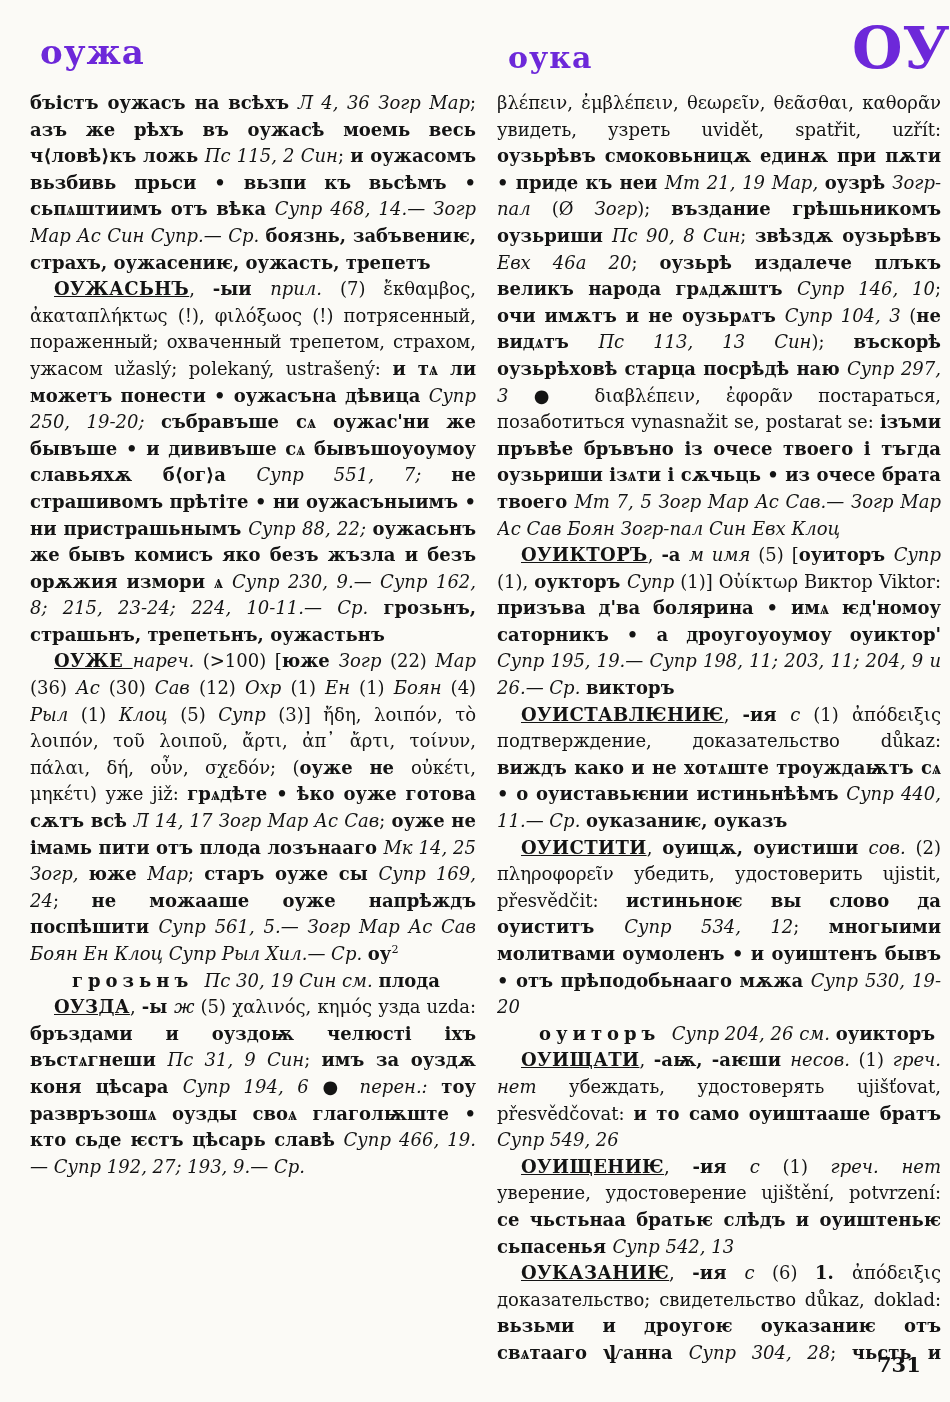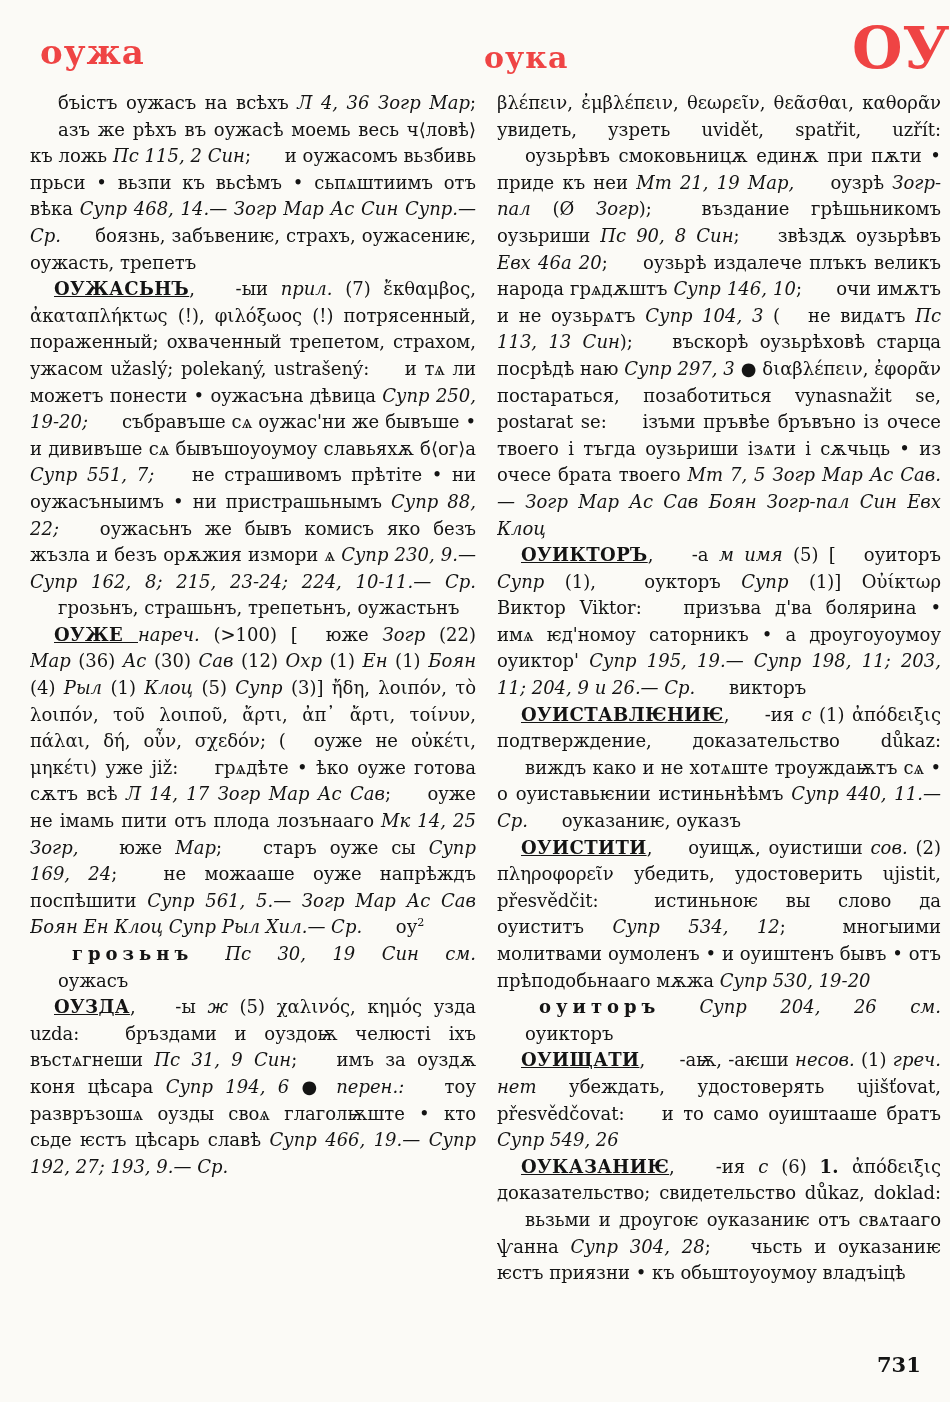--- a/index.html
+++ b/index.html
@@ -9,41 +9,41 @@
     font-family:"DejaVu Serif", serif;
     color:#141414;
     position:relative;
     overflow:hidden;
   }
   .page{position:absolute;inset:0;}
   .running-head{
     position:absolute;
     font-weight:bold;
     letter-spacing:1px;
-    color:#ef4444;
+    color:#6d28d9;
   }
   #head-left{left:40px;top:32px;font-size:34px;}
-  #head-center{left:484px;top:40px;font-size:30px;}
+  #head-center{left:508px;top:40px;font-size:30px;}
   #head-right{left:852px;top:14px;font-size:58px;letter-spacing:0;}
   .column{
     position:absolute;
     top:90px;
     font-size:18px;
     line-height:26.6px;
     text-align:justify;
     overflow:hidden;
   }
   #col-left{left:30px;width:446px;height:1262px;}
   #col-right{left:497px;width:444px;height:1282px;}
   .para{margin:0;padding:0;}
   .entry{text-indent:24px;}
   .cont{text-indent:0;}
   .xref{text-indent:42px;}
   .r-hw{font-weight:bold;letter-spacing:0.4px;text-decoration:underline;}
-  .r-cs{font-weight:normal;margin-left:28px;}
+  .r-cs{font-weight:bold;}
   .r-it{font-style:italic;}
   .r-bi{font-style:italic;font-weight:normal;}
   .r-b{font-weight:bold;}
   .r-sp{font-weight:bold;letter-spacing:5px;}
   .r-sup{vertical-align:super;font-size:0.62em;line-height:0;}
   #page-number{
     position:absolute;
     left:877px;top:1352px;
     font-size:21px;font-weight:bold;
   }
@@ -53,27 +53,28 @@
 
 <div class="page">
   <div id="head-left" class="running-head">оужа</div>
   <div id="head-center" class="running-head">оука</div>
   <div id="head-right" class="running-head">ОУ</div>
 
   <div id="col-left" class="column">
       <p class="para cont"><span class="r-cs">бъістъ оужасъ на всѣхъ </span><span class="r-it">Л 4, 36 Зогр Мар</span><span class="r-rm">; </span><span class="r-cs">азъ же рѣхъ въ оужасѣ моемь весь ч⟨ловѣ⟩къ ложь </span><span class="r-it">Пс 115, 2 Син</span><span class="r-rm">; </span><span class="r-cs">и оужасомъ вьзбивь прьси • вьзпи къ вьсѣмъ • сьпѧштиимъ отъ вѣка </span><span class="r-it">Супр 468, 14.— Зогр Мар Ас Син Супр.— Ср. </span><span class="r-cs">боязнь, забъвениѥ, страхъ, оужасениѥ, оужасть, трепетъ</span></p>
       <p class="para entry"><span class="r-hw">ОУЖАСЬНЪ</span><span class="r-rm">, </span><span class="r-cs">-ыи </span><span class="r-it">прил. </span><span class="r-rm">(7) ἔκθαμβος, ἀκαταπλήκτως (!), φιλόξωος (!) потрясенный, пораженный; охваченный трепетом, страхом, ужасом užaslý; polekaný, ustrašený: </span><span class="r-cs">и тѧ ли можетъ понести • оужасъна дѣвица </span><span class="r-it">Супр 250, 19-20; </span><span class="r-cs">събравъше сѧ оужас'ни же бывъше • и дививъше сѧ бывъшоуоумоу славьяхѫ б⟨ог⟩а </span><span class="r-it">Супр 551, 7; </span><span class="r-cs">не страшивомъ прѣтіте • ни оужасъныимъ • ни пристрашьнымъ </span><span class="r-it">Супр 88, 22; </span><span class="r-cs">оужасьнъ же бывъ комисъ яко безъ жъзла и безъ орѫжия измори ѧ </span><span class="r-it">Супр 230, 9.— Супр 162, 8; 215, 23-24; 224, 10-11.— Ср. </span><span class="r-cs">грозьнъ, страшьнъ, трепетьнъ, оужастьнъ</span></p>
       <p class="para entry"><span class="r-hw">ОУЖЕ </span><span class="r-it">нареч. </span><span class="r-rm">(&gt;100) [</span><span class="r-cs">юже </span><span class="r-it">Зогр </span><span class="r-rm">(22) </span><span class="r-it">Мар </span><span class="r-rm">(36) </span><span class="r-it">Ас </span><span class="r-rm">(30) </span><span class="r-it">Сав </span><span class="r-rm">(12) </span><span class="r-it">Охр </span><span class="r-rm">(1) </span><span class="r-it">Ен </span><span class="r-rm">(1) </span><span class="r-it">Боян </span><span class="r-rm">(4) </span><span class="r-it">Рыл </span><span class="r-rm">(1) </span><span class="r-it">Клоц </span><span class="r-rm">(5) </span><span class="r-it">Супр </span><span class="r-rm">(3)] ἤδη, λοιπόν, τὸ λοιπόν, τοῦ λοιποῦ, ἄρτι, ἀπ᾽ ἄρτι, τοίνυν, πάλαι, δή, οὖν, σχεδόν; (</span><span class="r-cs">оуже не </span><span class="r-rm">οὐκέτι, μηκέτι) уже již: </span><span class="r-cs">грѧдѣте • ѣко оуже готова сѫтъ всѣ </span><span class="r-it">Л 14, 17 Зогр Мар Ас Сав</span><span class="r-rm">; </span><span class="r-cs">оуже не імамь пити отъ плода лозънааго </span><span class="r-it">Мк 14, 25 Зогр, </span><span class="r-cs">юже </span><span class="r-it">Мар</span><span class="r-rm">; </span><span class="r-cs">старъ оуже сы </span><span class="r-it">Супр 169, 24</span><span class="r-rm">; </span><span class="r-cs">не можааше оуже напрѣждъ поспѣшити </span><span class="r-it">Супр 561, 5.— Зогр Мар Ас Сав Боян Ен Клоц Супр Рыл Хил.— Ср. </span><span class="r-cs">оу</span><span class="r-sup">2</span></p>
-      <p class="para xref"><span class="r-sp">грозьнъ </span><span class="r-bi">Пс 30, 19 Син см. </span><span class="r-cs">оужасъ</span></p>
+      <p class="para xref"><span class="r-sp">грозьнъ </span><span class="r-bi">Пс 30, 19 Син см. </span><span class="r-cs">плода</span></p>
       <p class="para entry"><span class="r-hw">ОУЗДА</span><span class="r-rm">, </span><span class="r-cs">-ы </span><span class="r-it">ж </span><span class="r-rm">(5) χαλινός, κημός узда uzda: </span><span class="r-cs">бръздами и оуздоѭ челюсті іхъ въстѧгнеши </span><span class="r-it">Пс 31, 9 Син</span><span class="r-rm">; </span><span class="r-cs">имъ за оуздѫ коня цѣсара </span><span class="r-it">Супр 194, 6 </span><span class="r-rm">● </span><span class="r-it">перен.: </span><span class="r-cs">тоу развръзошѧ оузды своѧ глаголѭште • кто сьде ѥстъ цѣсарь славѣ </span><span class="r-it">Супр 466, 19.— Супр 192, 27; 193, 9.— Ср. </span></p>
     </div>
   <div id="col-right" class="column">
       <p class="para cont"><span class="r-rm">βλέπειν, ἐμβλέπειν, θεωρεῖν, θεᾶσθαι, καθορᾶν увидеть, узреть uvidět, spatřit, uzřít: </span><span class="r-cs">оузьрѣвъ смоковьницѫ единѫ при пѫти • приде къ неи </span><span class="r-it">Мт 21, 19 Мар, </span><span class="r-cs">оузрѣ </span><span class="r-it">Зогр-пал </span><span class="r-rm">(Ø </span><span class="r-it">Зогр</span><span class="r-rm">); </span><span class="r-cs">въздание грѣшьникомъ оузьриши </span><span class="r-it">Пс 90, 8 Син</span><span class="r-rm">; </span><span class="r-cs">звѣздѫ оузьрѣвъ </span><span class="r-it">Евх 46а 20</span><span class="r-rm">; </span><span class="r-cs">оузьрѣ издалече плъкъ великъ народа грѧдѫштъ </span><span class="r-it">Супр 146, 10</span><span class="r-rm">; </span><span class="r-cs">очи имѫтъ и не оузьрѧтъ </span><span class="r-it">Супр 104, 3 </span><span class="r-rm">(</span><span class="r-cs">не видѧтъ </span><span class="r-it">Пс 113, 13 Син</span><span class="r-rm">); </span><span class="r-cs">въскорѣ оузьрѣховѣ старца посрѣдѣ наю </span><span class="r-it">Супр 297, 3 </span><span class="r-rm">● διαβλέπειν, ἐφορᾶν постараться, позаботиться vynasnažit se, postarat se: </span><span class="r-cs">ізъми пръвѣе бръвъно із очесе твоего і тъгда оузьриши ізѧти і сѫчьць • из очесе брата твоего </span><span class="r-it">Мт 7, 5 Зогр Мар Ас Сав.— Зогр Мар Ас Сав Боян Зогр-пал Син Евх Клоц</span></p>
       <p class="para entry"><span class="r-hw">ОУИКТОРЪ</span><span class="r-rm">, </span><span class="r-cs">-а </span><span class="r-it">м имя </span><span class="r-rm">(5) [</span><span class="r-cs">оуиторъ </span><span class="r-it">Супр </span><span class="r-rm">(1), </span><span class="r-cs">оукторъ </span><span class="r-it">Супр </span><span class="r-rm">(1)] Οὐίκτωρ Виктор Viktor: </span><span class="r-cs">призъва д'ва болярина • имѧ ѥд'номоу саторникъ • а дроугоуоумоу оуиктор' </span><span class="r-it">Супр 195, 19.— Супр 198, 11; 203, 11; 204, 9 и 26.— Ср. </span><span class="r-cs">викторъ</span></p>
       <p class="para entry"><span class="r-hw">ОУИСТАВЛѤНИѤ</span><span class="r-rm">, </span><span class="r-cs">-ия </span><span class="r-it">с </span><span class="r-rm">(1) ἀπόδειξις подтверждение, доказательство důkaz: </span><span class="r-cs">виждъ како и не хотѧште троуждаѭтъ сѧ • о оуиставьѥнии истиньнѣѣмъ </span><span class="r-it">Супр 440, 11.— Ср. </span><span class="r-cs">оуказаниѥ, оуказъ</span></p>
       <p class="para entry"><span class="r-hw">ОУИСТИТИ</span><span class="r-rm">, </span><span class="r-cs">оуищѫ, оуистиши </span><span class="r-it">сов. </span><span class="r-rm">(2) πληροφορεῖν убедить, удостоверить ujistit, přesvědčit: </span><span class="r-cs">истиньноѥ вы слово да оуиститъ </span><span class="r-it">Супр 534, 12</span><span class="r-rm">; </span><span class="r-cs">многыими молитвами оумоленъ • и оуиштенъ бывъ • отъ прѣподобьнааго мѫжа </span><span class="r-it">Супр 530, 19-20</span></p>
       <p class="para xref"><span class="r-sp">оуиторъ </span><span class="r-bi">Супр 204, 26 см. </span><span class="r-cs">оуикторъ</span></p>
       <p class="para entry"><span class="r-hw">ОУИЩАТИ</span><span class="r-rm">, </span><span class="r-cs">-аѭ, -аѥши </span><span class="r-it">несов. </span><span class="r-rm">(1) </span><span class="r-it">греч. нет </span><span class="r-rm">убеждать, удостоверять ujišťovat, přesvědčovat: </span><span class="r-cs">и то само оуиштааше братъ </span><span class="r-it">Супр 549, 26</span></p>
+      <p class="para entry"><span class="r-hw">ОУИЩЕНИѤ</span><span class="r-rm">, </span><span class="r-cs">-ия </span><span class="r-it">с </span><span class="r-rm">(1) </span><span class="r-it">греч. нет </span><span class="r-rm">уверение, удостоверение ujištění, potvrzení: </span><span class="r-cs">се чьстьнаа братьѥ слѣдъ и оуиштеньѥ сьпасенья </span><span class="r-it">Супр 542, 13</span></p>
       <p class="para entry"><span class="r-hw">ОУКАЗАНИѤ</span><span class="r-rm">, </span><span class="r-cs">-ия </span><span class="r-it">с </span><span class="r-rm">(6) </span><span class="r-b">1. </span><span class="r-rm">ἀπόδειξις доказательство; свидетельство důkaz, doklad: </span><span class="r-cs">вьзьми и дроугоѥ оуказаниѥ отъ свѧтааго ѱанна </span><span class="r-it">Супр 304, 28</span><span class="r-rm">; </span><span class="r-cs">чьсть и оуказаниѥ ѥстъ приязни • къ обьштоуоумоу владъіцѣ </span></p>
     </div>
 
   <div id="page-number">731</div>
 </div>
 
 </body></html>

